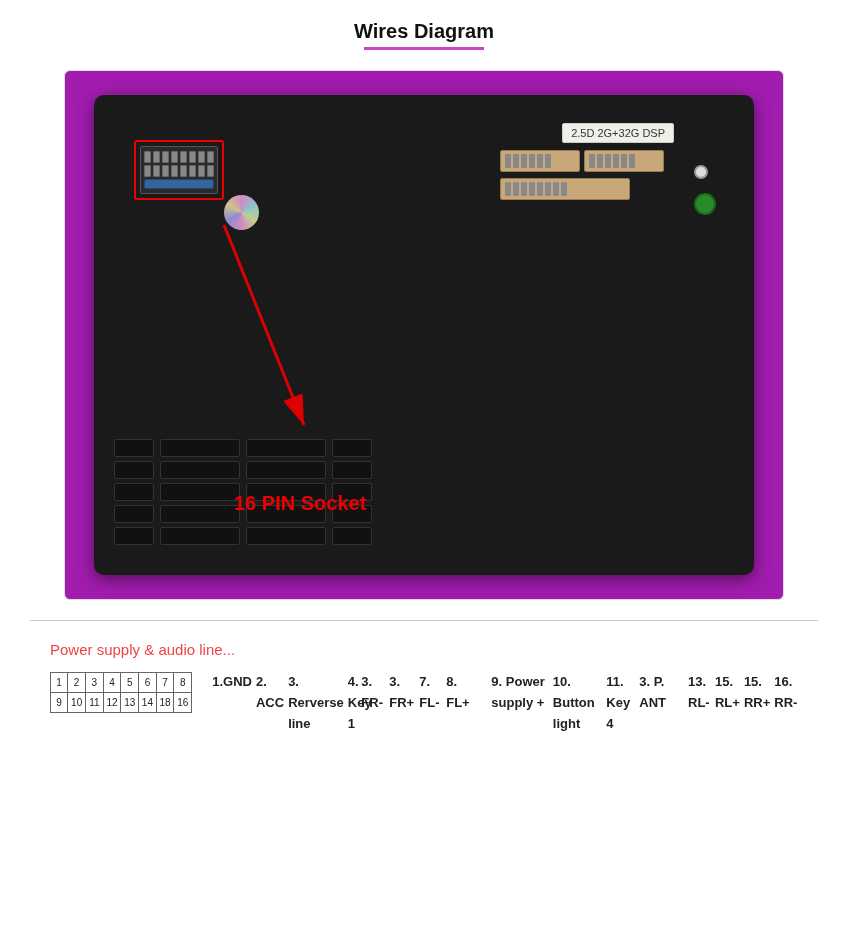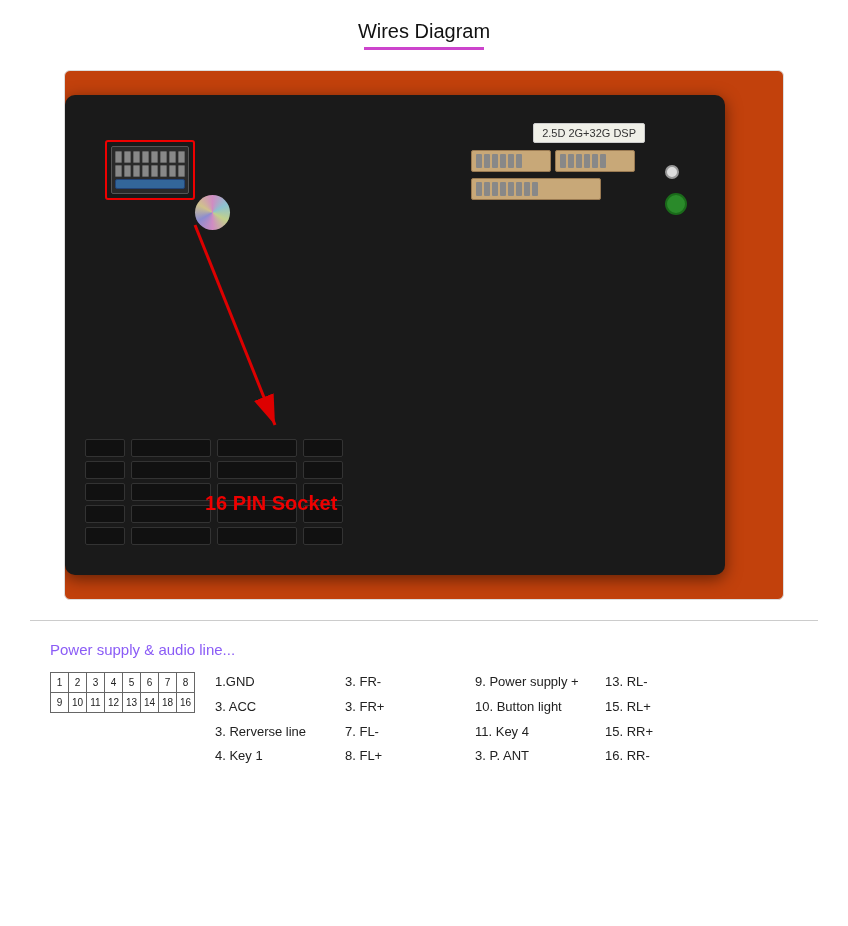--- a/index.html
+++ b/index.html
@@ -19,44 +19,44 @@
       padding: 20px 30px 30px 30px;
     }
 
     
     .title-section {
       text-align: center;
       margin-bottom: 6px;
     }
     .page-title {
       font-size: 20px;
-      font-weight: normal;
+      font-weight: bold;
       color: #111;
       text-align: center;
     }
     .title-underline {
       width: 120px;
       height: 3px;
       background: #cc44cc;
       margin: 4px auto 0 auto;
     }
 
     
     .diagram-area {
       margin: 20px auto;
       width: 720px;
       position: relative;
-      background: #c2410c;
+      background: #a21caf;
       border: 1px solid #ddd;
       border-radius: 6px;
       overflow: hidden;
       height: 530px;
       display: flex;
       align-items: center;
-      justify-content: flex-start;
+      justify-content: center;
     }
 
     
     .device-back {
       width: 660px;
       height: 480px;
       background: #1a1a1a;
       border-radius: 10px;
       position: relative;
       box-shadow: 0 4px 16px rgba(0,0,0,0.5);
@@ -207,21 +207,21 @@
       margin: 10px 0;
     }
 
     
     .bottom-section {
       padding: 10px 20px;
     }
 
     .section-subtitle {
       font-size: 15px;
-      color: #8b5cf6;
+      color: #ef4444;
       margin-bottom: 14px;
     }
 
     .wiring-info {
       display: flex;
       gap: 20px;
       align-items: flex-start;
     }
 
     
@@ -240,23 +240,24 @@
     }
 
     
     .pin-definitions {
       display: flex;
       gap: 20px;
       flex: 1;
     }
     .pin-col {
       display: flex;
-      flex-direction: column;
+      flex-direction: row;
       gap: 4px;
       min-width: 110px;
+      font-weight: bold;
     }
     .pin-entry {
       font-size: 13px;
       color: #222;
       line-height: 1.6;
     }
   </style>
 </head>
 <body>
 
@@ -422,21 +423,21 @@
                 <td>16</td>
               </tr>
           </tbody>
         </table>
       </div>
 
       <div class="pin-definitions">
         <div class="pin-col">
 
         <div class="pin-entry">1.GND</div>
-            <div class="pin-entry">3. ACC</div>
+            <div class="pin-entry">2. ACC</div>
             <div class="pin-entry">3. Rerverse line</div>
             <div class="pin-entry">4. Key 1</div>
           </div>
         <div class="pin-col">
         <div class="pin-entry">3. FR-</div>
             <div class="pin-entry">3. FR+</div>
             <div class="pin-entry">7. FL-</div>
             <div class="pin-entry">8. FL+</div>
           </div>
         <div class="pin-col">

